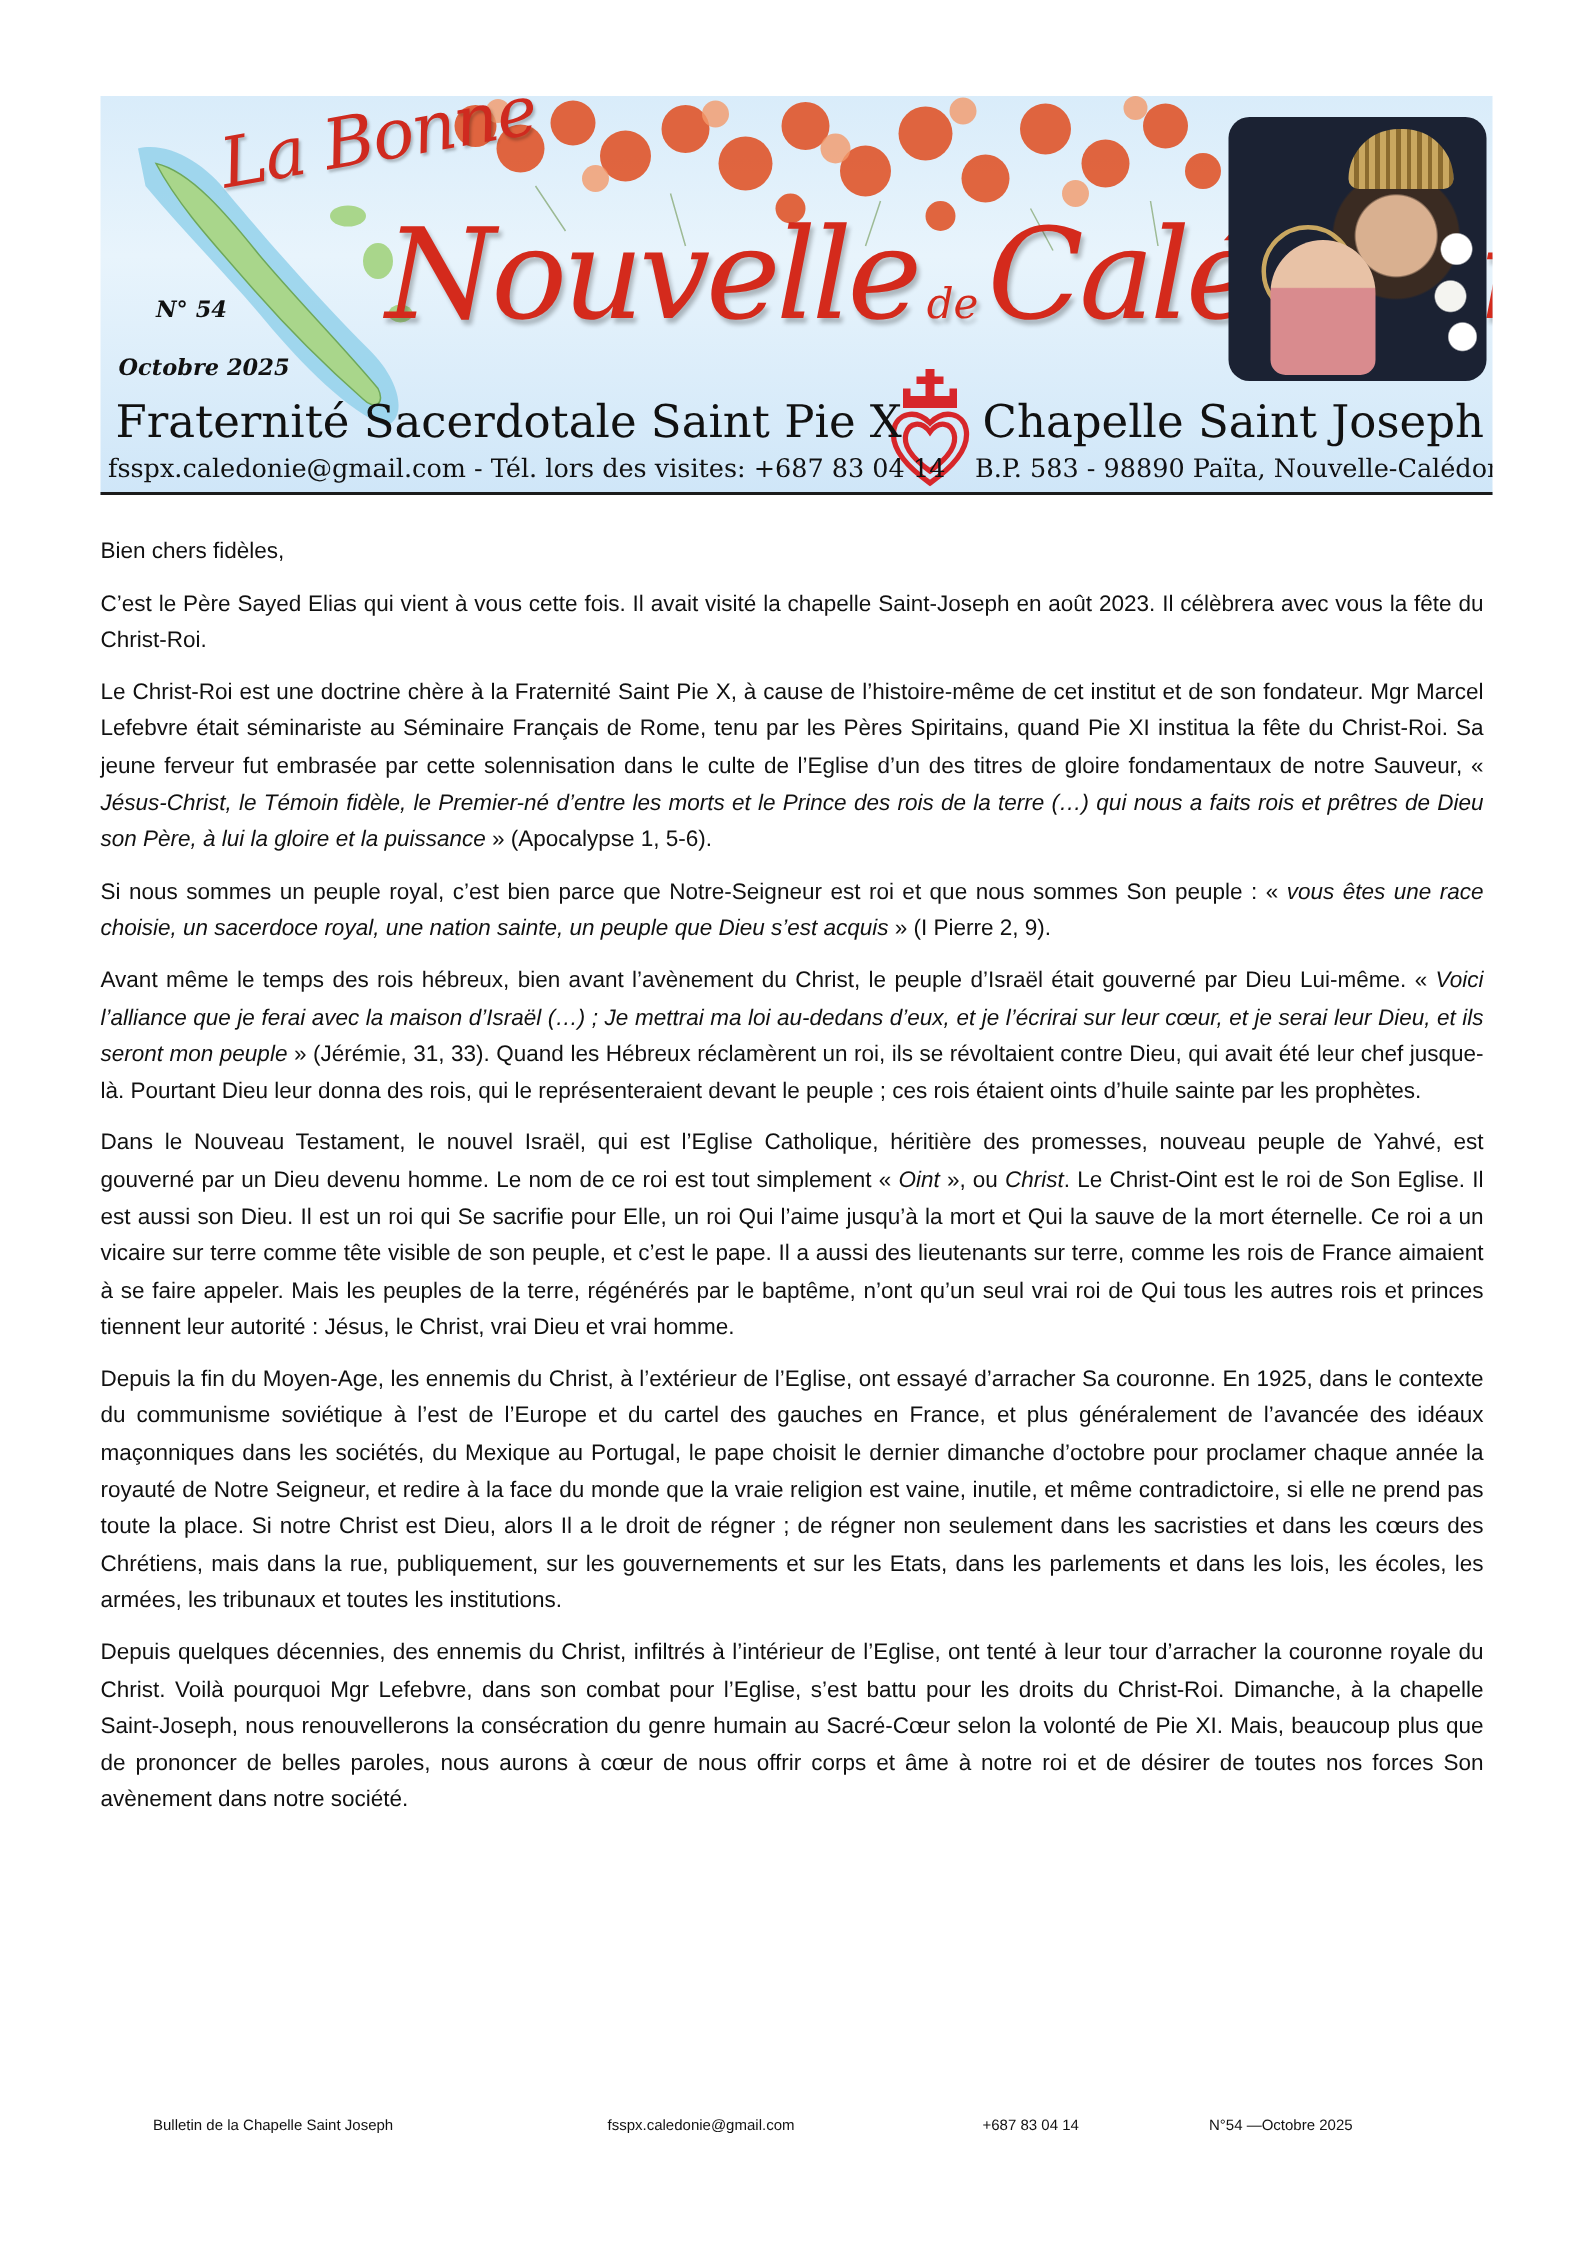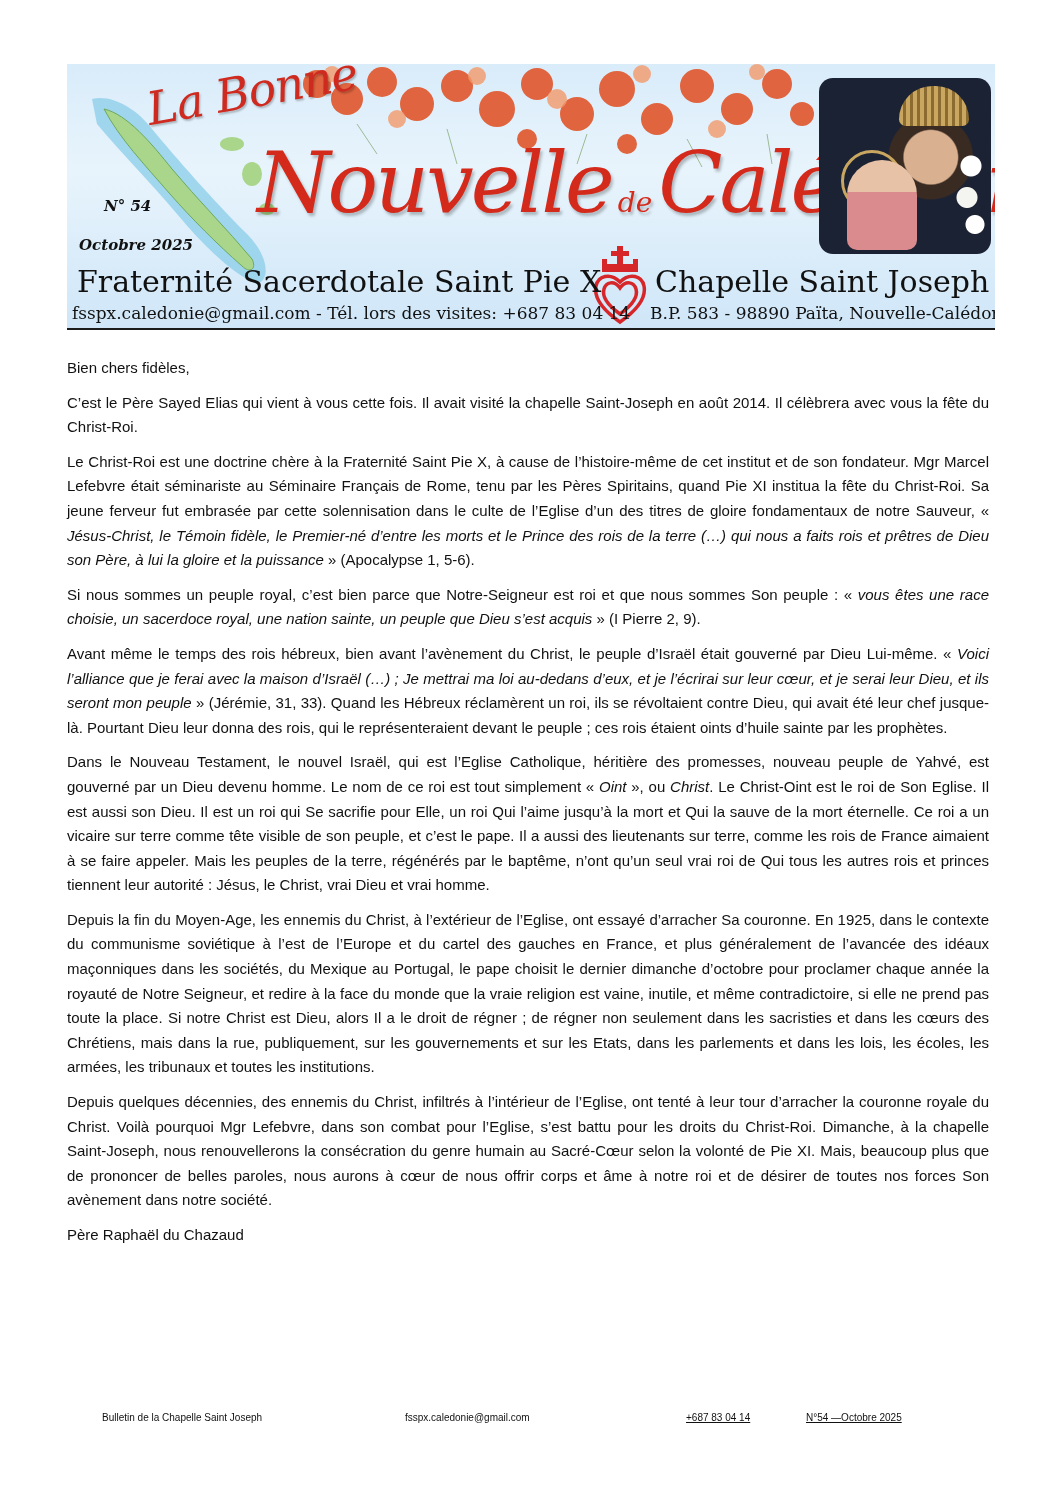--- a/index.html
+++ b/index.html
@@ -35,21 +35,21 @@
   .article { position: absolute; left: 67px; top: 356px; width: 922px; font-family: "Liberation Sans", sans-serif; font-size: 15px; line-height: 24.6px; color: #111; }
   .article-title { font-size: 22px; line-height: 30px; margin: 0 0 10px 0; font-weight: normal; }
   .article p { margin: 0 0 10px 0; text-align: justify; }
   .article p.greet { margin-bottom: 10px; }
   .article em { font-style: italic; }
   .signature { margin-top: 0; }
 
   
   .footer { position: absolute; left: 0; top: 1412px; width: 1036px; height: 24px; font-family: "Liberation Sans", sans-serif; font-size: 10px; color: #111; }
   .footer span { position: absolute; top: 0; white-space: nowrap; }
-  .f1 { left: 102px; } .f2 { left: 405px; text-align: right; } .f3 { left: 686px; text-decoration: underline; } .f4 { left: 806px; text-decoration: underline; }
+  .f1 { left: 102px; } .f2 { left: 405px; text-align: right; } .f3 { left: 655px; } .f4 { left: 806px; }
 </style>
 </head>
 <body>
 
 <div class="banner">
   <svg class="map" viewBox="0 0 200 205">
     <path d="M10 15 C 30 10, 55 25, 70 45 C 95 75, 130 115, 165 150 C 185 170, 190 195, 175 200 C 150 190, 120 160, 95 130 C 70 100, 40 70, 15 40 Z" fill="#8fd0ea" opacity="0.8"></path>
     <path d="M22 25 C 45 30, 70 60, 90 85 C 115 115, 145 145, 170 175 C 175 185, 168 190, 160 182 C 135 160, 110 135, 88 110 C 62 80, 38 55, 22 25 Z" fill="#a9d68b" stroke="#6ea85a" stroke-width="1"></path>
     <ellipse cx="150" cy="60" rx="12" ry="7" fill="#a9d68b"></ellipse>
     <ellipse cx="170" cy="90" rx="10" ry="12" fill="#a9d68b"></ellipse>
@@ -123,28 +123,27 @@
   </div>
   <div class="contact-line">
     <span class="contact-left">fsspx.caledonie@gmail.com - Tél. lors des visites: +687 83 04 14</span>
     <span class="contact-right">B.P. 583 - 98890 Païta, Nouvelle-Calédonie</span>
   </div>
 </div>
 <div class="banner-rule"></div>
 
 <div class="article">
   <p class="greet">Bien chers fidèles,</p>
-  <p>C’est le Père Sayed Elias qui vient à vous cette fois. Il avait visité la chapelle Saint-Joseph en août 2014. Il célèbrera avec vous la fête du Christ-Roi.</p>
+  <p>C’est le Père Sayed Elias qui vient à vous cette fois. Il avait visité la chapelle Saint-Joseph en août 2023. Il célèbrera avec vous la fête du Christ-Roi.</p>
   <p><span>Le Christ-Roi est une doctrine chère à la Fraternité Saint Pie X, à cause de l’histoire-même de cet institut et de son fondateur. Mgr Marcel Lefebvre était séminariste au Séminaire Français de Rome, tenu par les Pères Spiritains, quand Pie XI institua la fête du Christ-Roi. Sa jeune ferveur fut embrasée par cette solennisation dans le culte de l’Eglise d’un des titres de gloire fondamentaux de notre Sauveur, « </span><em>Jésus-Christ, le Témoin fidèle, le Premier-né d’entre les morts et le Prince des rois de la terre (…) qui nous a faits rois et prêtres de Dieu son Père, à lui la gloire et la puissance</em><span> » (Apocalypse 1, 5-6).</span></p>
   <p><span>Si nous sommes un peuple royal, c’est bien parce que Notre-Seigneur est roi et que nous sommes Son peuple : « </span><em>vous êtes une race choisie, un sacerdoce royal, une nation sainte, un peuple que Dieu s’est acquis</em><span> » (I Pierre 2, 9).</span></p>
   <p><span>Avant même le temps des rois hébreux, bien avant l’avènement du Christ, le peuple d’Israël était gouverné par Dieu Lui-même. « </span><em>Voici l’alliance que je ferai avec la maison d’Israël (…) ; Je mettrai ma loi au-dedans d’eux, et je l’écrirai sur leur cœur, et je serai leur Dieu, et ils seront mon peuple</em><span> » (Jérémie, 31, 33). Quand les Hébreux réclamèrent un roi, ils se révoltaient contre Dieu, qui avait été leur chef jusque-là. Pourtant Dieu leur donna des rois, qui le représenteraient devant le peuple ; ces rois étaient oints d’huile sainte par les prophètes.</span></p>
   <p><span>Dans le Nouveau Testament, le nouvel Israël, qui est l’Eglise Catholique, héritière des promesses, nouveau peuple de Yahvé, est gouverné par un Dieu devenu homme. Le nom de ce roi est tout simplement « </span><em>Oint</em><span> », ou </span><em>Christ</em><span>. Le Christ-Oint est le roi de Son Eglise. Il est aussi son Dieu. Il est un roi qui Se sacrifie pour Elle, un roi Qui l’aime jusqu’à la mort et Qui la sauve de la mort éternelle. Ce roi a un vicaire sur terre comme tête visible de son peuple, et c’est le pape. Il a aussi des lieutenants sur terre, comme les rois de France aimaient à se faire appeler. Mais les peuples de la terre, régénérés par le baptême, n’ont qu’un seul vrai roi de Qui tous les autres rois et princes tiennent leur autorité : Jésus, le Christ, vrai Dieu et vrai homme.</span></p>
   <p>Depuis la fin du Moyen-Age, les ennemis du Christ, à l’extérieur de l’Eglise, ont essayé d’arracher Sa couronne. En 1925, dans le contexte du communisme soviétique à l’est de l’Europe et du cartel des gauches en France, et plus généralement de l’avancée des idéaux maçonniques dans les sociétés, du Mexique au Portugal, le pape choisit le dernier dimanche d’octobre pour proclamer chaque année la royauté de Notre Seigneur, et redire à la face du monde que la vraie religion est vaine, inutile, et même contradictoire, si elle ne prend pas toute la place. Si notre Christ est Dieu, alors Il a le droit de régner ; de régner non seulement dans les sacristies et dans les cœurs des Chrétiens, mais dans la rue, publiquement, sur les gouvernements et sur les Etats, dans les parlements et dans les lois, les écoles, les armées, les tribunaux et toutes les institutions.</p>
   <p>Depuis quelques décennies, des ennemis du Christ, infiltrés à l’intérieur de l’Eglise, ont tenté à leur tour d’arracher la couronne royale du Christ. Voilà pourquoi Mgr Lefebvre, dans son combat pour l’Eglise, s’est battu pour les droits du Christ-Roi. Dimanche, à la chapelle Saint-Joseph, nous renouvellerons la consécration du genre humain au Sacré-Cœur selon la volonté de Pie XI. Mais, beaucoup plus que de prononcer de belles paroles, nous aurons à cœur de nous offrir corps et âme à notre roi et de désirer de toutes nos forces Son avènement dans notre société.</p>
-  <p class="signature">Père Raphaël du Chazaud</p>
 </div>
 
 <div class="footer">
   <span class="f1">Bulletin de la Chapelle Saint Joseph</span>
   <span class="f2">fsspx.caledonie@gmail.com</span>
   <span class="f3">+687 83 04 14</span>
   <span class="f4">N°54 —Octobre 2025</span>
 </div>
 
 </body></html>

